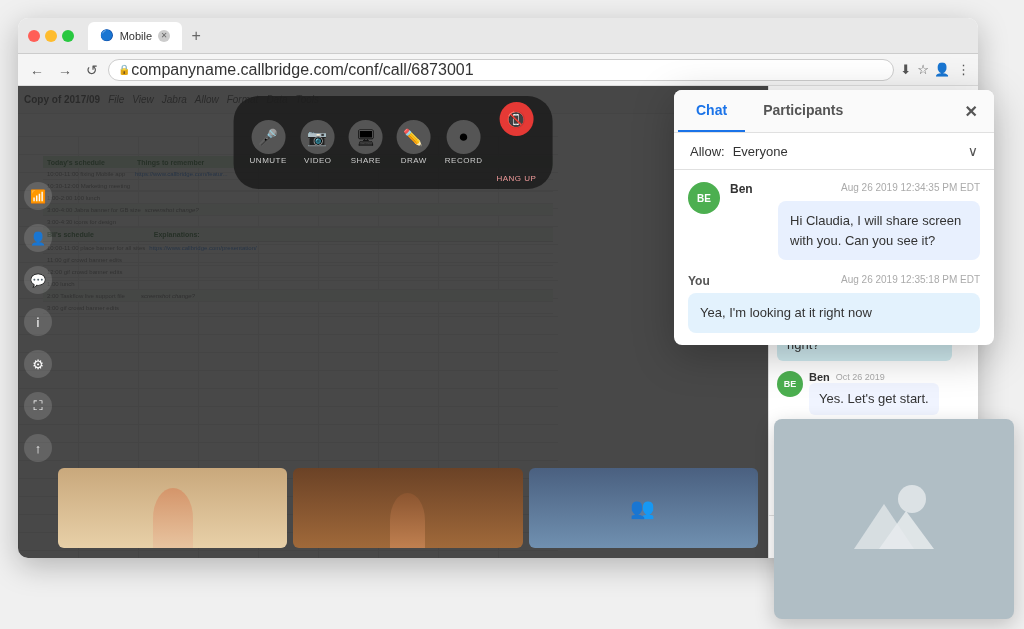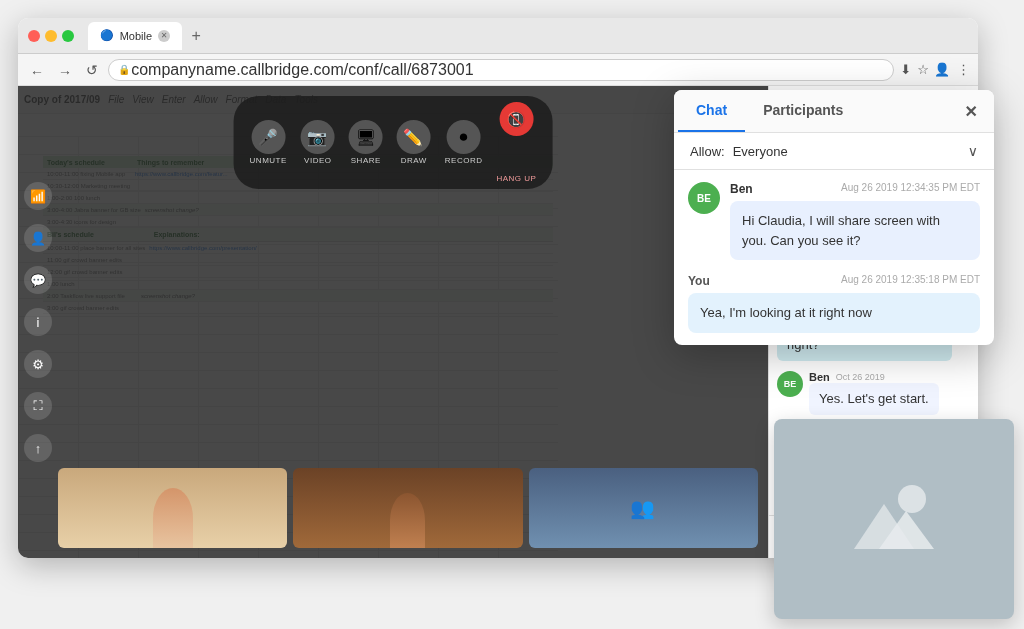--- a/index.html
+++ b/index.html
@@ -454,21 +454,21 @@
     .large-msg-sender { font-size: 12px; font-weight: 600; color: #333; }
     .large-msg-time { font-size: 10px; color: #aaa; }
 
     .large-bubble {
       padding: 10px 12px;
       border-radius: 8px;
       font-size: 13px;
       line-height: 1.5;
       color: #333;
     }
-    .large-bubble-them { background: #e8f0fe; }
+    .large-bubble-them { background: #e8f0fe; margin-left: 48px; }
     .large-bubble-me { background: #e3f2fd; }
 
     .large-msg-you { padding-left: 0; }
     .large-msg-you .large-msg-sender { color: #555; }
 
     
     .image-placeholder {
       position: absolute;
       bottom: 10px;
       right: 10px;
@@ -543,21 +543,21 @@
   </div>
 
   <div class="browser-content">
 
     <div class="spreadsheet-area">
 
       <div class="sheet-toolbar">
         <span style="font-weight:600;">Copy of 2017/09</span>
         <span class="sheet-menu-item">File</span>
         <span class="sheet-menu-item">View</span>
-        <span class="sheet-menu-item">Enter</span>
+        <span class="sheet-menu-item">Jabra</span>
         <span class="sheet-menu-item">Allow</span>
         <span class="sheet-menu-item">Format</span>
         <span class="sheet-menu-item">Data</span>
         <span class="sheet-menu-item">Tools</span>
       </div>
 
       <div class="grid-bg"></div>
 
       <div style="position:absolute;top:70px;left:25px;right:215px;bottom:0;z-index:2;overflow:hidden;">
         <div style="background:#c8e6c9;padding:2px 4px;font-size:7px;color:#1b5e20;position:absolute;top:0;left:0;right:0;height:12px;display:flex;align-items:center;">

